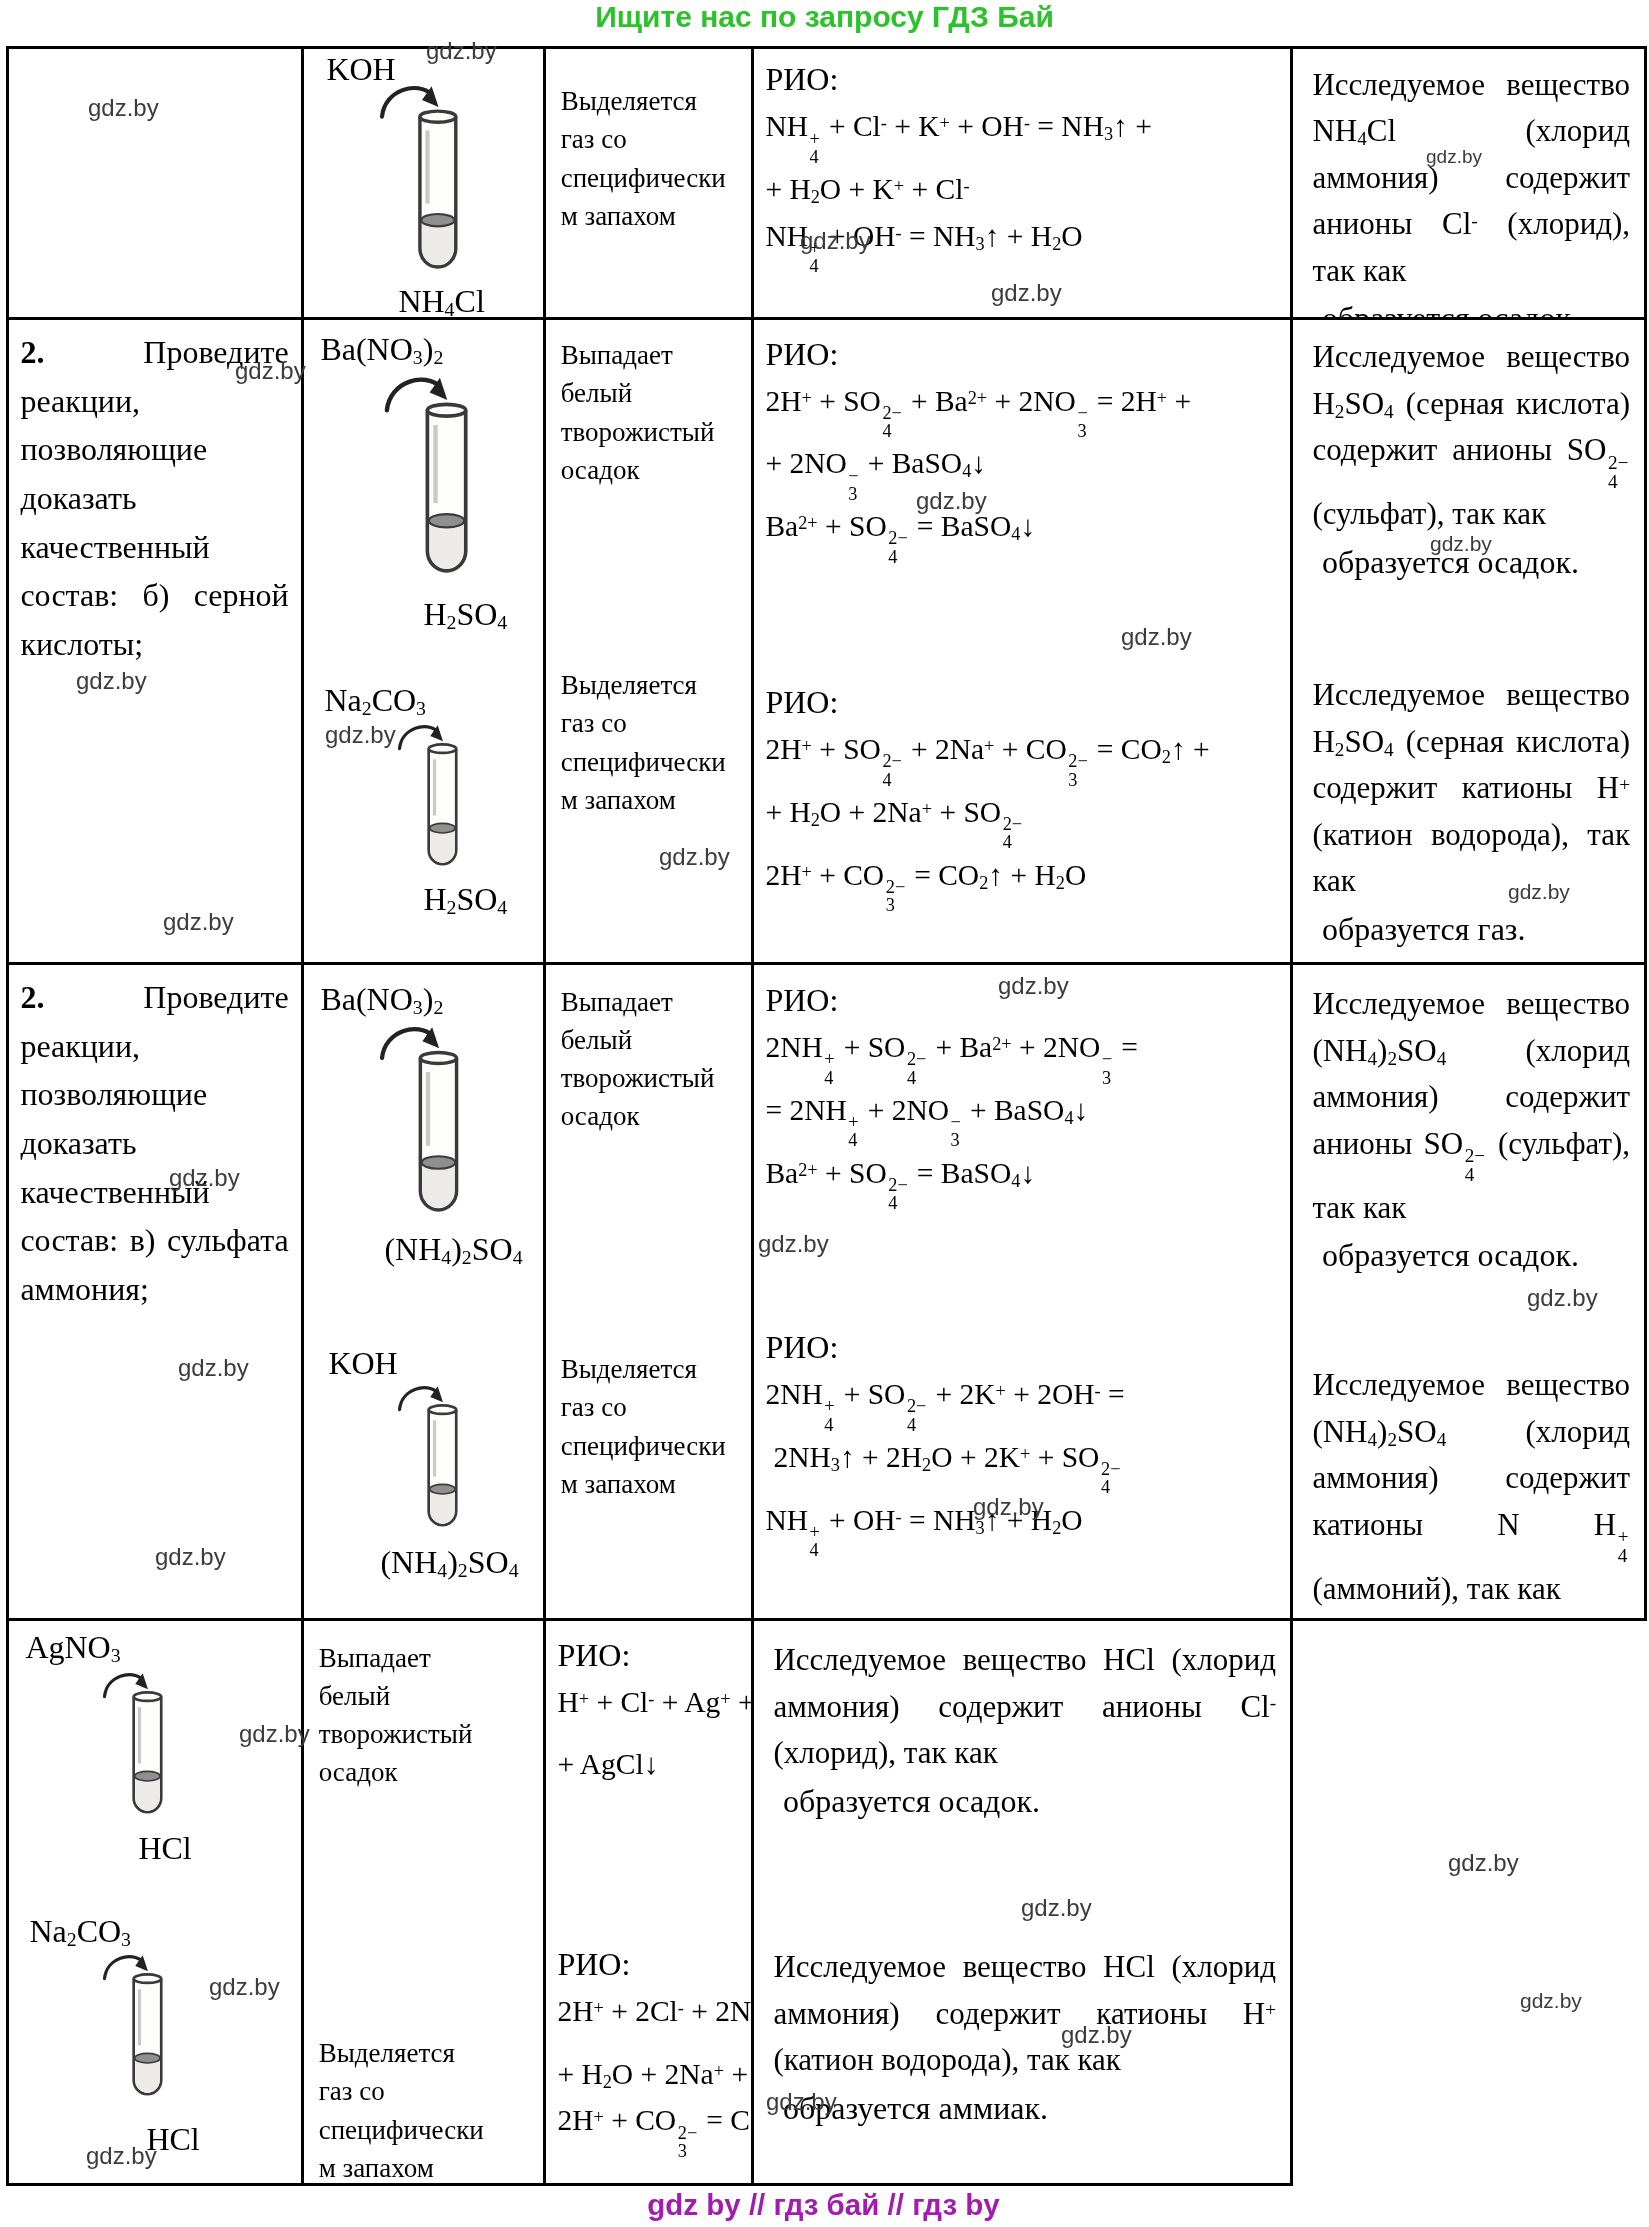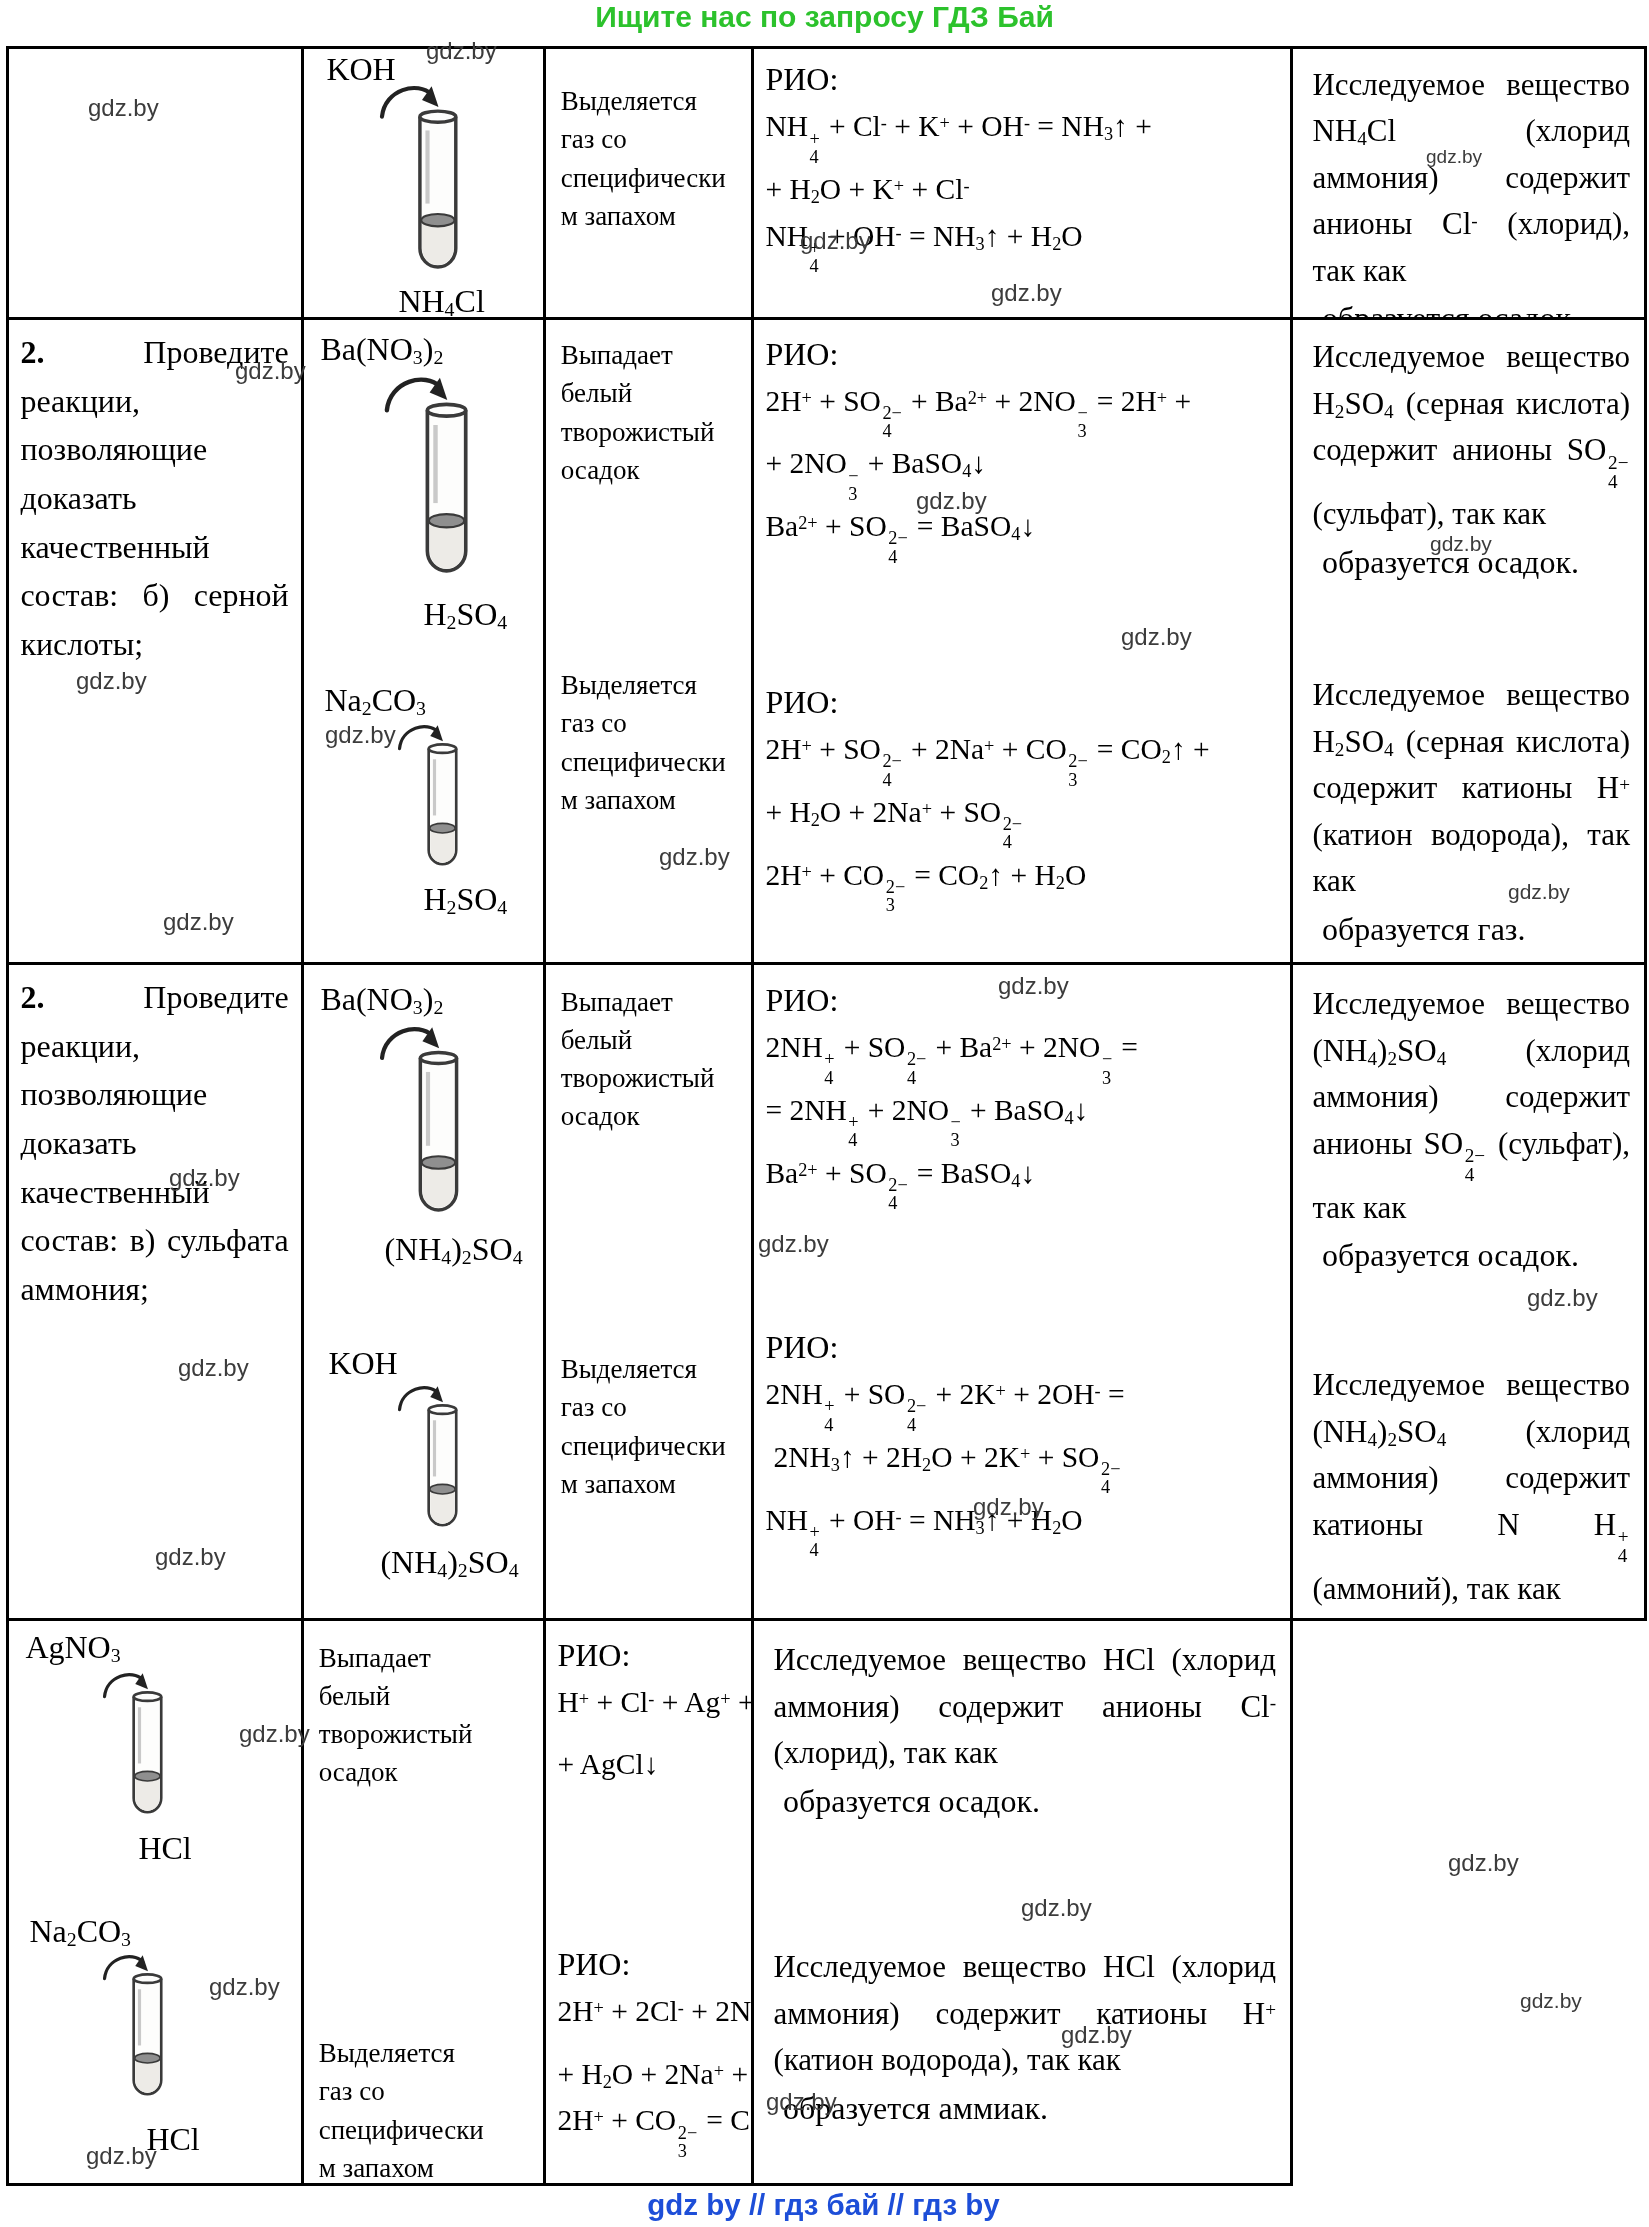--- a/index.html
+++ b/index.html
@@ -1,19 +1,19 @@
 <!DOCTYPE html>
 <html style="font-size:12.7px"><head>
 <meta charset="utf-8">
 <style>
   html,body{margin:0;padding:0;}
   body{width:1649px;height:2227px;background:#fff;position:relative;font-family:"Liberation Serif",serif;color:#000;}
   .page{position:absolute;inset:0;overflow:hidden;background:#fff;}
   .promo-top{position:absolute;top:0px;left:0;right:0;text-align:center;font-family:"Liberation Sans",sans-serif;font-weight:bold;font-size:30px;color:#2cc22c;}
-  .promo-bottom{position:absolute;top:2188px;left:0;right:2px;text-align:center;font-family:"Liberation Sans",sans-serif;font-weight:bold;font-size:29.5px;color:#1d4ed8;}
+  .promo-bottom{position:absolute;top:2188px;left:0;right:2px;text-align:center;font-family:"Liberation Sans",sans-serif;font-weight:bold;font-size:29.5px;color:#a21caf;}
   .grid{position:absolute;left:6.4px;top:46px;display:grid;
         grid-template-columns:295px 242px 208px 539px 354px;
         grid-template-rows:271px 645px 656px 565px;
         border-top:3.2px solid #000;border-left:3.2px solid #000;background:#fff;}
   .cell{position:relative;border-right:3.2px solid #000;border-bottom:3.2px solid #000;overflow:hidden;}
   .task{font-size:32px;line-height:1.52;text-align:justify;padding:8px 12.7px 0 11px;}
   .task-num{font-weight:bold;}
   .tube-block{position:absolute;left:0;right:0;}
   .pour,.subst{position:absolute;font-size:32px;white-space:nowrap;}
   .tube-slot{position:absolute;}

